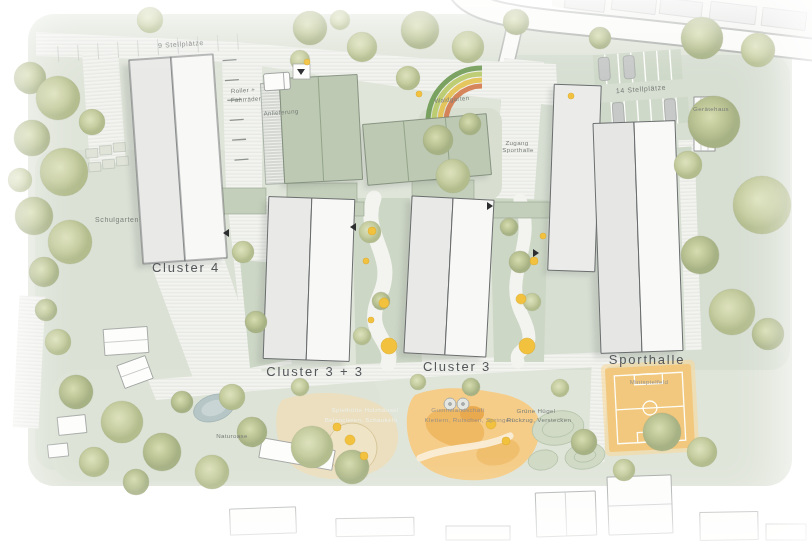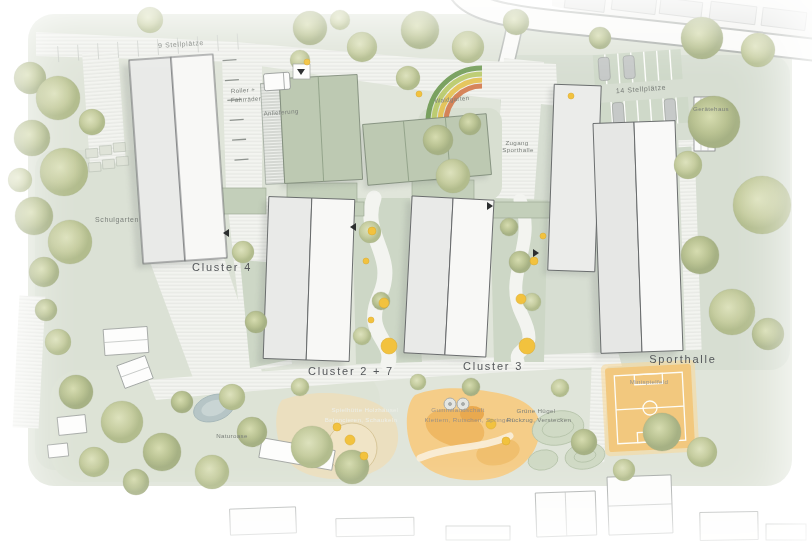--- a/index.html
+++ b/index.html
@@ -4,21 +4,21 @@
 <style>
   html,body{margin:0;padding:0;background:#fff;}
   .stage{position:relative;width:812px;height:541px;background:#ffffff;overflow:hidden;
          font-family:"Liberation Sans",sans-serif;}
   .stage::after{content:"";position:absolute;inset:0;pointer-events:none;
          box-shadow:inset 0 0 55px 22px rgba(255,255,255,.95);}
   svg{position:absolute;left:0;top:0;}
   .labels{position:absolute;inset:0;pointer-events:none;}
   .lbl{position:absolute;white-space:nowrap;color:#7a7f7a;
        transform:translate(-50%,-50%) rotate(var(--r,0deg));}
-  .s9{font-size:11px;letter-spacing:1.8px;color:#54575a;margin-left:36px;}
+  .s9{font-size:13px;letter-spacing:1.8px;color:#54575a;}
   .s7{font-size:7px;letter-spacing:.6px;}
   .s6{font-size:6.2px;letter-spacing:.35px;}
   .light{color:#edefe8;}
   .warm{color:#9c9285;}
   .mini{color:#98948c;}
   .t1{fill:url(#tg1);stroke:#9aa57c;stroke-opacity:.25;}
   .t2{fill:url(#tg2);stroke:#9aa57c;stroke-opacity:.2;}
   .bld{stroke:#5f6264;stroke-width:.9;}
   .house{fill:#fdfdfc;stroke:#9a9e9c;stroke-width:.8;}
   .nbr{fill:#e2e3e1;stroke:#b5b8b5;stroke-width:.7;}
@@ -394,21 +394,21 @@
   <div class="lbl s6" style="left:281px;top:112px;--r:-4deg">Anlieferung</div>
   <div class="lbl s6" style="left:243px;top:90px;--r:-3deg">Roller +</div>
   <div class="lbl s6" style="left:246px;top:99px;--r:-3deg">Fahrräder</div>
   <div class="lbl s6" style="left:452px;top:99px;--r:-5deg">Waldgarten</div>
   <div class="lbl s7" style="left:641px;top:89px;--r:-4deg">14 Stellplätze</div>
   <div class="lbl s6" style="left:711px;top:108px">Gerätehaus</div>
   <div class="lbl s6" style="left:517px;top:142px">Zugang</div>
   <div class="lbl s6" style="left:518px;top:149px">Sporthalle</div>
   <div class="lbl s7" style="left:117px;top:219px">Schulgarten</div>
   <div class="lbl s9" style="left:186px;top:267px">Cluster 4</div>
-  <div class="lbl s9" style="left:315px;top:371px">Cluster 2 + 7</div>
+  <div class="lbl s9" style="left:315px;top:371px">Cluster 3 + 3</div>
   <div class="lbl s9" style="left:457px;top:366px">Cluster 3</div>
   <div class="lbl s9" style="left:647px;top:359px">Sporthalle</div>
   <div class="lbl s6 mini" style="left:649px;top:381px">Minispielfeld</div>
   <div class="lbl s6" style="left:232px;top:435px">Naturoase</div>
   <div class="lbl s6 light" style="left:365px;top:409px">Spielhütte Holzhäusel</div>
   <div class="lbl s6 light" style="left:361px;top:419px">Balancieren, Schaukeln</div>
   <div class="lbl s6 warm" style="left:458px;top:409px">Gummilandschaft</div>
   <div class="lbl s6 warm" style="left:469px;top:419px">Klettern, Rutschen, Springen</div>
   <div class="lbl s6" style="left:536px;top:410px">Grüne Hügel</div>
   <div class="lbl s6" style="left:539px;top:419px">Rückzug, Verstecken</div>

